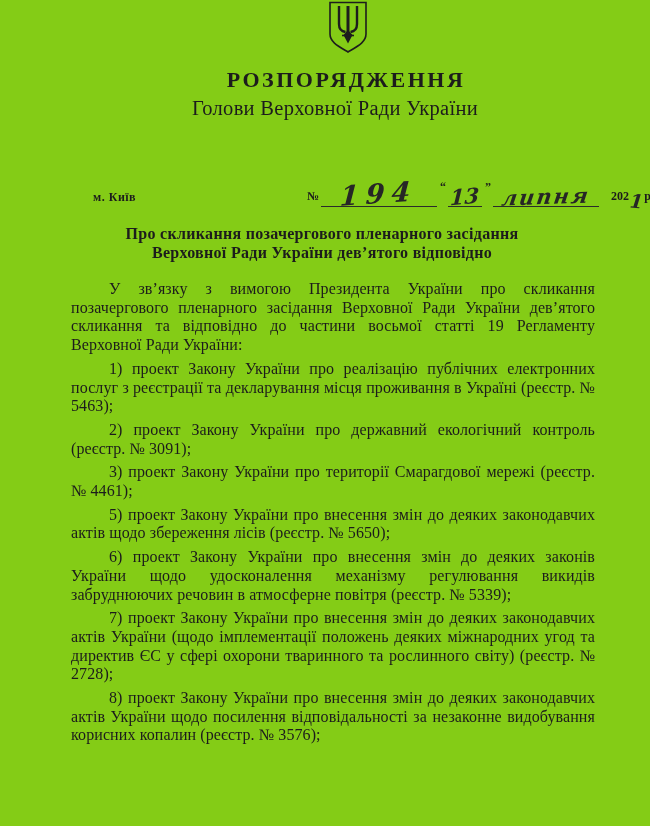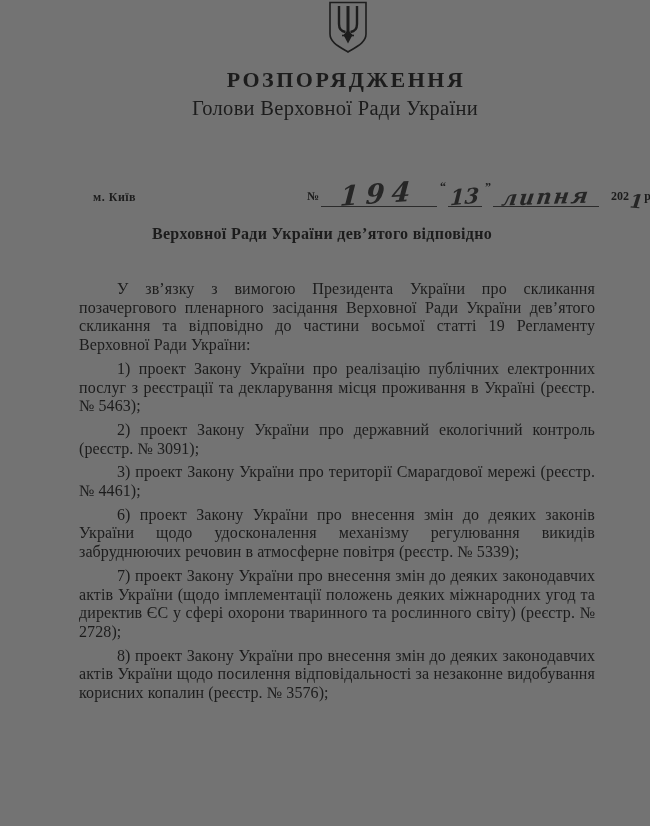--- a/index.html
+++ b/index.html
@@ -3,21 +3,21 @@
 <meta charset="utf-8">
 <style>
   * { box-sizing: border-box; }
   html, body { margin: 0; padding: 0; background: #ffffff; }
 
   .page {
     position: relative;
     width: 650px;
     height: 826px;
     margin: 0 auto;
-    background: #737373;
+    background: #84cc16;
     font-family: "Liberation Serif", serif;
     color: #1c1c1c;
     overflow: hidden;
   }
 
   
   .emblem {
     position: absolute;
     left: 327px;
     top: 1px;
@@ -142,21 +142,21 @@
     position: absolute;
     top: 280px;
     left: 67px;
     width: 528px;
     font-size: 16px;
     line-height: 18.7px;
     text-align: justify;
     letter-spacing: 0.1px;
   }
   .doc-body p {
-    margin: 0 0 5px 12px;
+    margin: 0 0 5px 4px;
     text-indent: 38px;
   }
 </style>
 </head>
 <body>
 
 <div class="page">
 
   <div class="emblem">
     <svg viewBox="0 0 42 53" xmlns="http://www.w3.org/2000/svg">
@@ -191,26 +191,28 @@
       </span>
       <span class="year-group">
         <span class="year-printed">202</span>
         <span class="hw hw-year">1</span>
         <span class="year-suffix">р.</span>
       </span>
     </span>
   </div>
 
   <div class="doc-title">
+    <div>Про скликання позачергового пленарного засідання</div>
     <div>Верховної Ради України дев’ятого відповідно</div>
   </div>
 
   <div class="doc-body">
       <p>У зв’язку з вимогою Президента України про скликання позачергового пленарного засідання Верховної Ради України дев’ятого скликання та відповідно до частини восьмої статті 19 Регламенту Верховної Ради України:</p>
       <p>1) проект Закону України про реалізацію публічних електронних послуг з реєстрації та декларування місця проживання в Україні (реєстр. № 5463);</p>
       <p>2) проект Закону України про державний екологічний контроль (реєстр. № 3091);</p>
       <p>3) проект Закону України про території Смарагдової мережі (реєстр. № 4461);</p>
+      <p>5) проект Закону України про внесення змін до деяких законодавчих актів щодо збереження лісів (реєстр. № 5650);</p>
       <p>6) проект Закону України про внесення змін до деяких законів України щодо удосконалення механізму регулювання викидів забруднюючих речовин в атмосферне повітря (реєстр. № 5339);</p>
       <p>7) проект Закону України про внесення змін до деяких законодавчих актів України (щодо імплементації положень деяких міжнародних угод та директив ЄС у сфері охорони тваринного та рослинного світу) (реєстр. № 2728);</p>
       <p>8) проект Закону України про внесення змін до деяких законодавчих актів України щодо посилення відповідальності за незаконне видобування корисних копалин (реєстр. № 3576);</p>
     </div>
 
 </div>
 
 </body></html>

